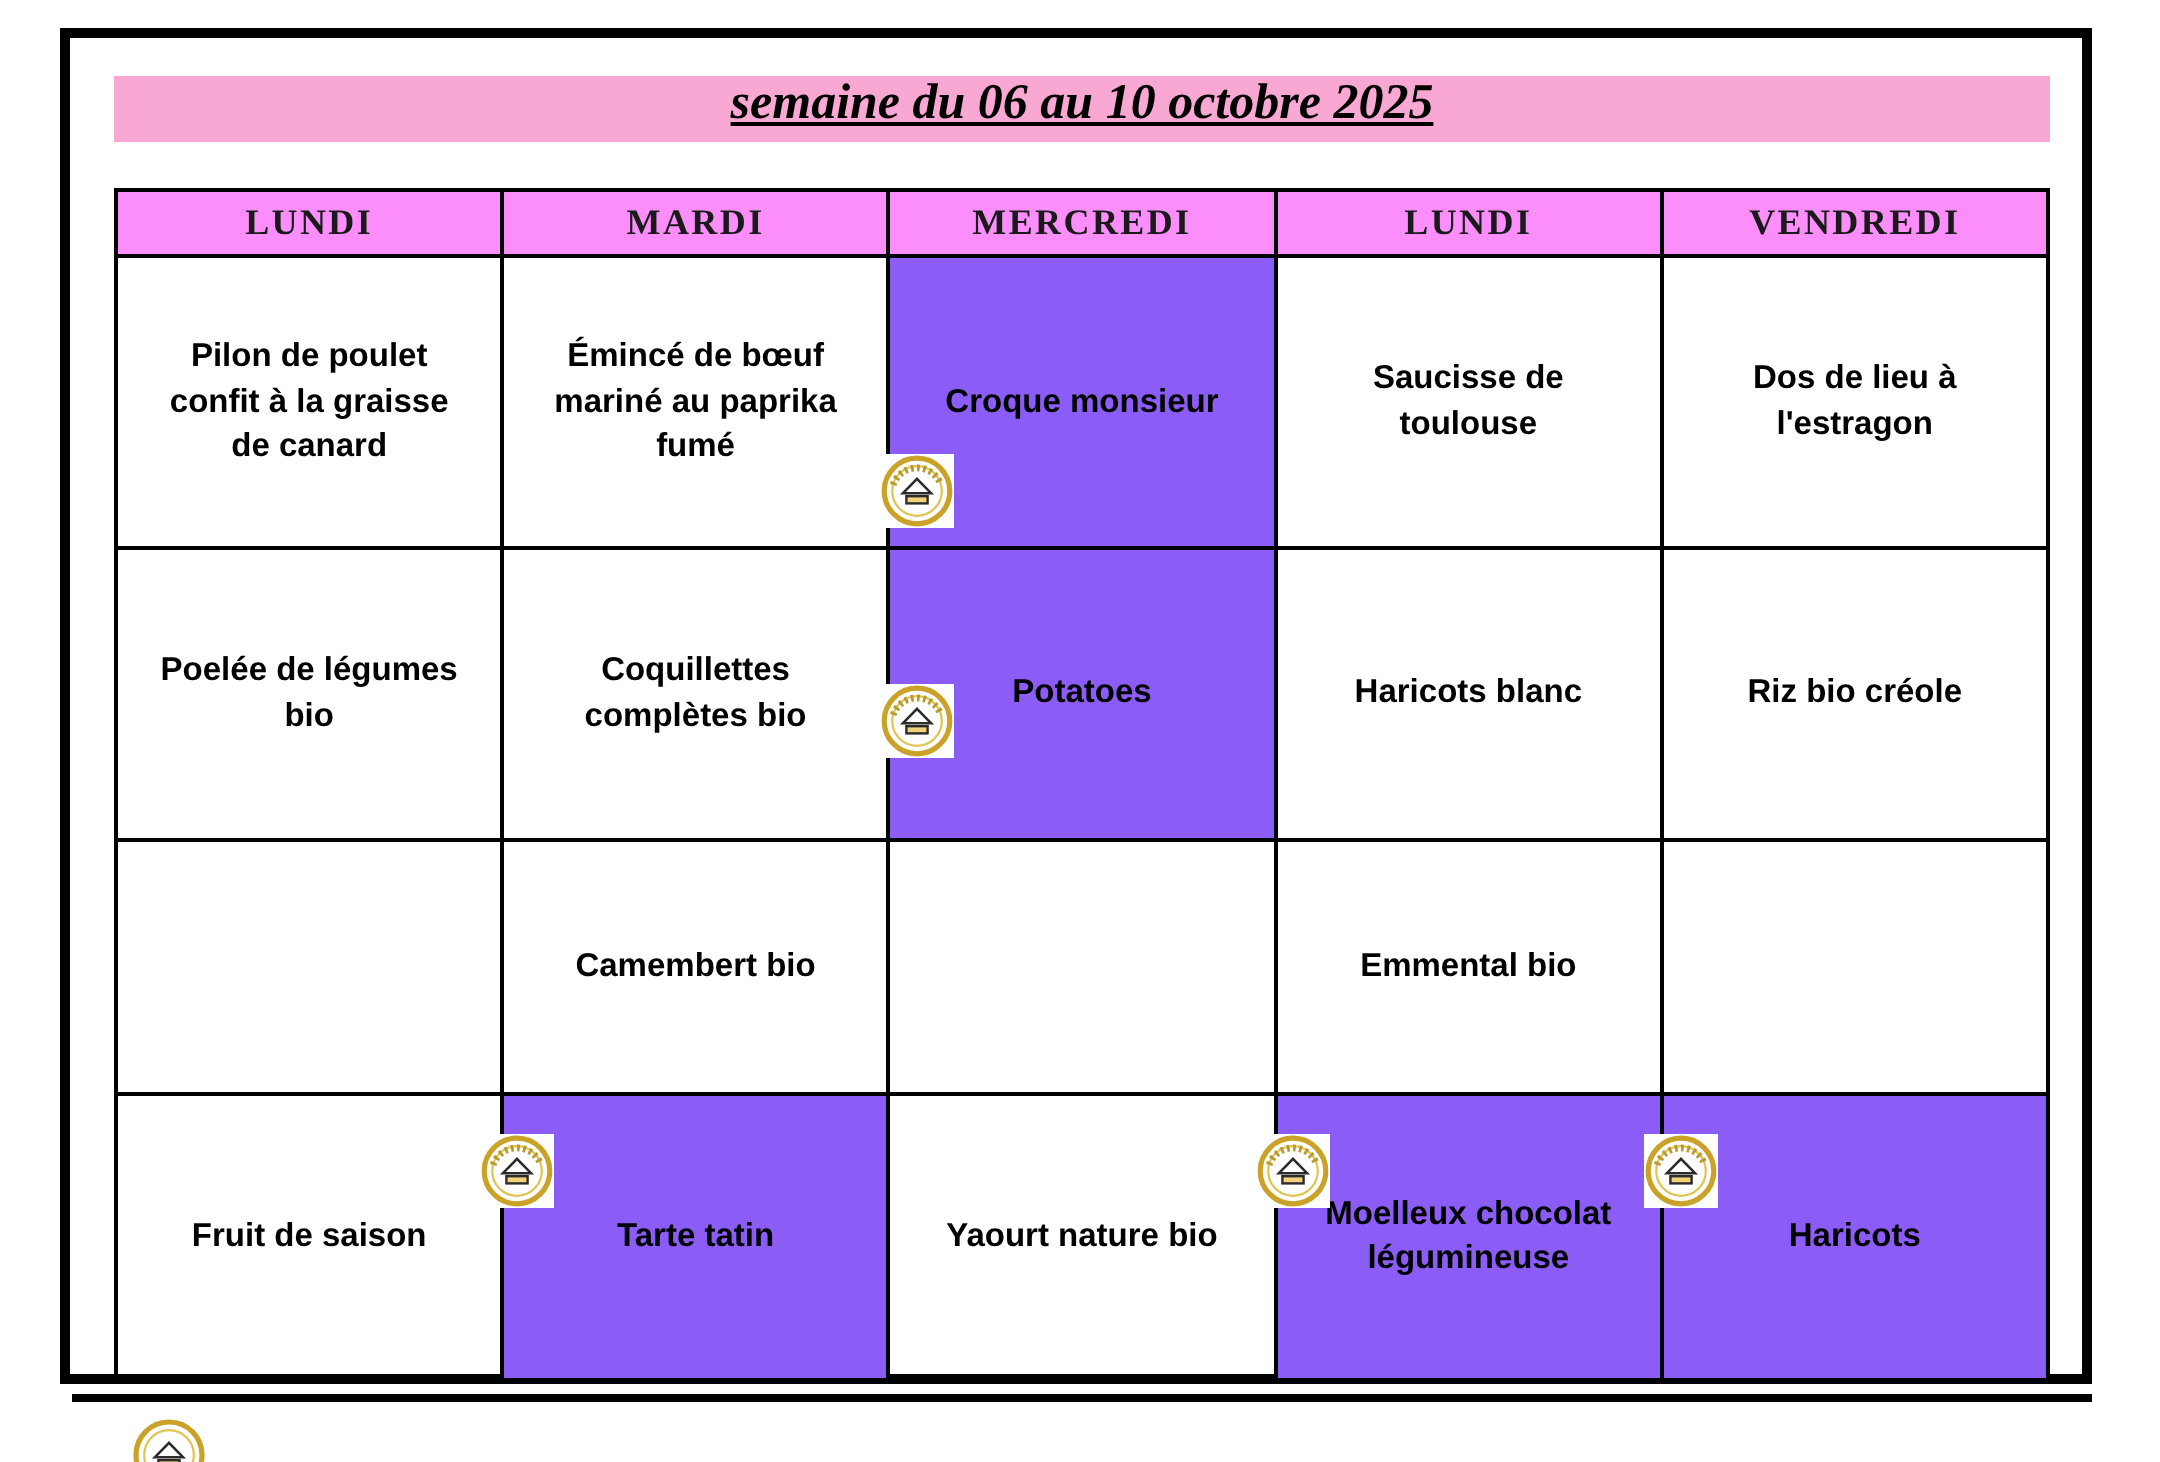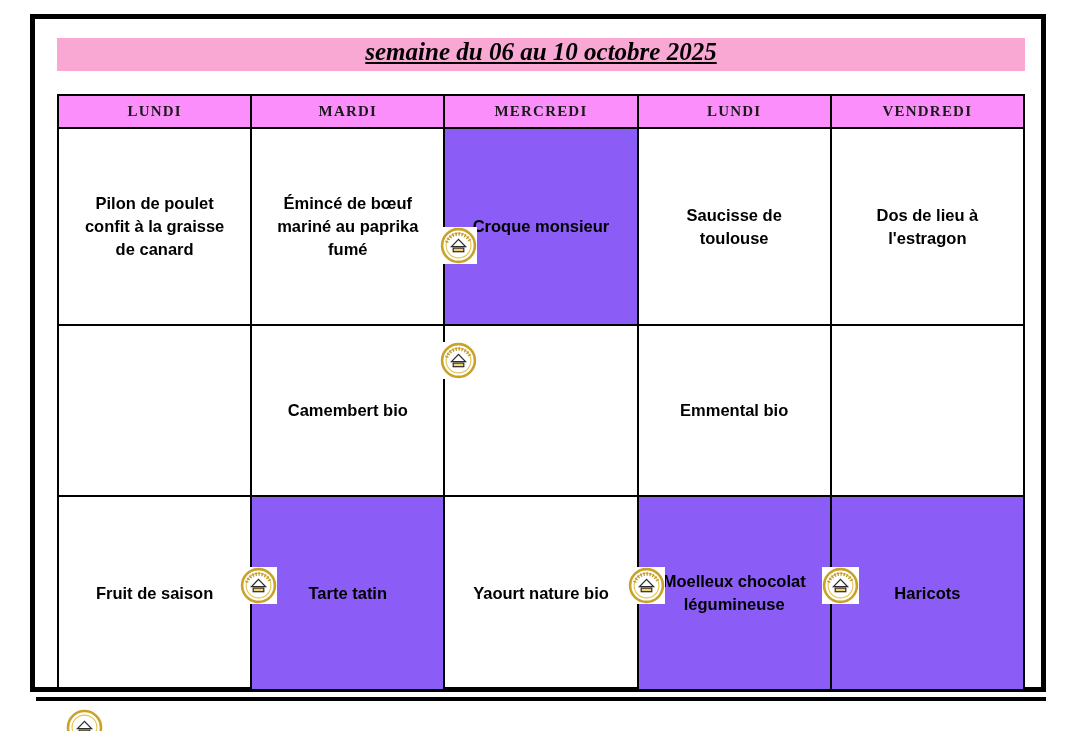--- a/index.html
+++ b/index.html
@@ -34,21 +34,21 @@
     position:absolute;left:57px;top:94px;width:968px;height:597px;
     border-collapse:collapse;table-layout:fixed;
   }
   .menu-table td,.menu-table th{
     border:2px solid #000000;box-sizing:border-box;
     text-align:center;vertical-align:middle;padding:2px 4px;
   }
   .menu-table th{
     height:33px;background:#fb8efb;
     font-family:"Liberation Serif",serif;
-    font-weight:bold;font-size:15px;color:#1a1a1a;
+    font-weight:bold;font-size:18px;color:#1a1a1a;
     font-variant:small-caps;letter-spacing:1.2px;
   }
   .menu-table td{
     height:auto;
     font-family:"Liberation Sans",sans-serif;
     font-weight:bold;font-size:16.5px;line-height:1.38;color:#000000;
   }
   tr.r-entree td{height:88px;}
   tr.r-plat td{height:115px;}
   tr.r-garniture td{height:115px;}
@@ -97,20 +97,27 @@
         <th>VENDREDI</th>
       </tr>
     </thead>
     <tbody id="menu-body">
         <tr class="r-plat">
           <td>Pilon de poulet<br>confit à la graisse<br>de canard</td>
           <td>Émincé de bœuf<br>mariné au paprika<br>fumé</td>
           <td class="homemade">Croque monsieur</td>
           <td>Saucisse de<br>toulouse</td>
           <td>Dos de lieu à<br>l'estragon</td>
+        </tr>
+        <tr class="r-garniture">
+          <td>Poelée de légumes<br>bio</td>
+          <td>Coquillettes<br>complètes bio</td>
+          <td class="homemade">Potatoes</td>
+          <td>Haricots blanc</td>
+          <td>Riz bio créole</td>
         </tr>
         <tr class="r-laitier">
           <td></td>
           <td>Camembert bio</td>
           <td></td>
           <td>Emmental bio</td>
           <td></td>
         </tr>
         <tr class="r-dessert">
           <td>Fruit de saison</td>

